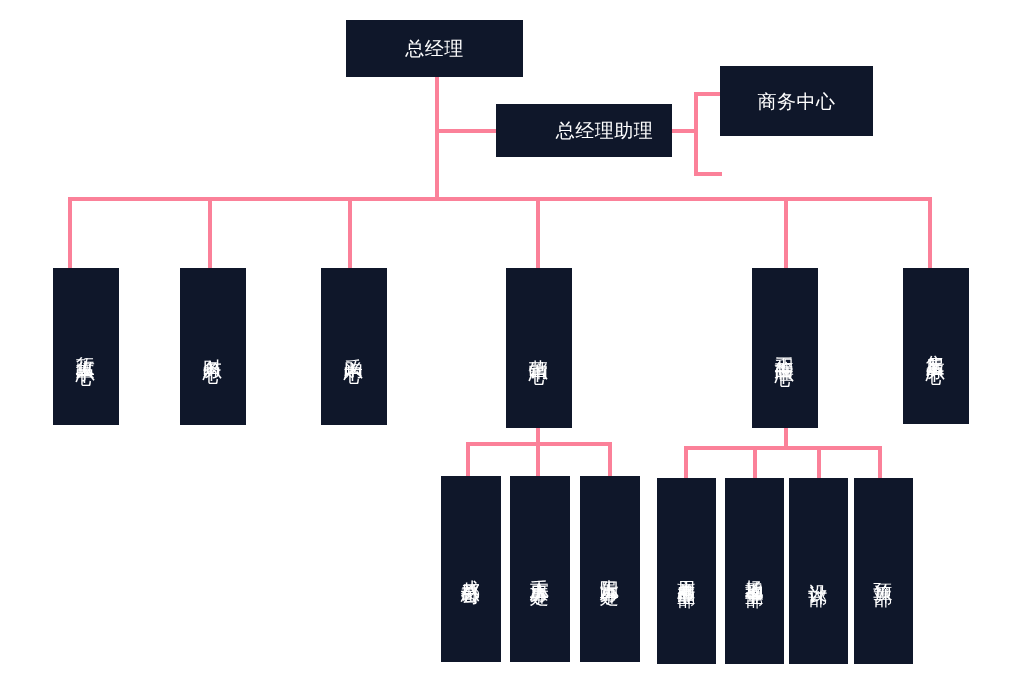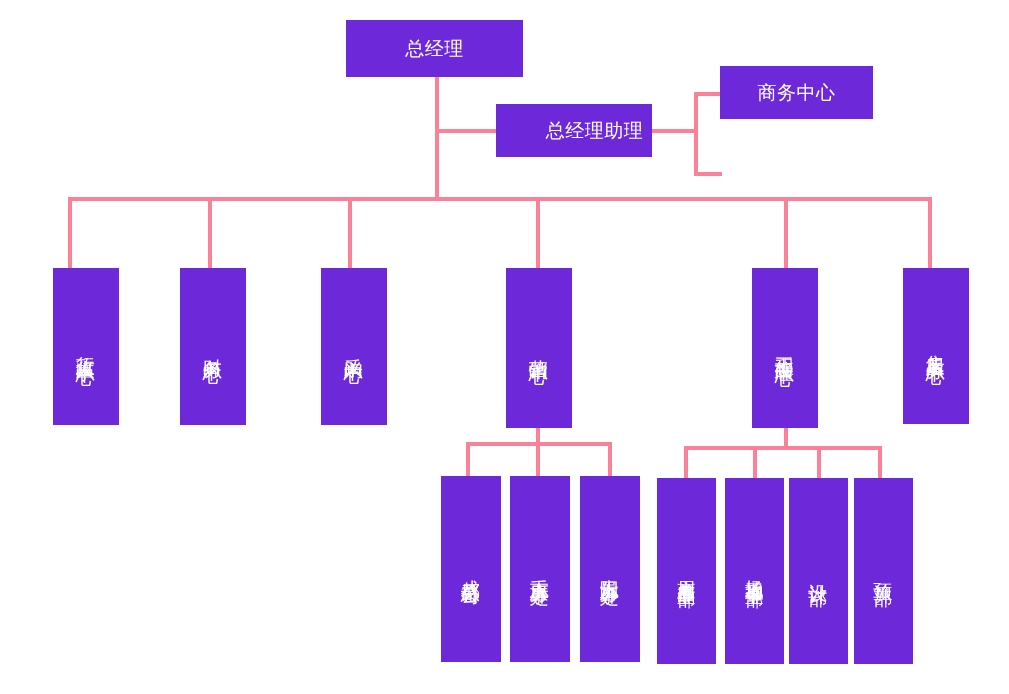--- a/index.html
+++ b/index.html
@@ -13,21 +13,21 @@
   }
   #chart-canvas {
     position: relative;
     width: 1009px;
     height: 694px;
     background: #ffffff;
     overflow: hidden;
   }
   .node {
     position: absolute;
-    background: #6d28d9;
+    background: #0f172a;
     color: #ffffff;
     display: flex;
     align-items: center;
     justify-content: center;
     box-sizing: border-box;
     line-height: 1.18;
     letter-spacing: 0.5px;
     text-align: center;
     user-select: none;
   }
@@ -84,23 +84,23 @@
 
   <div class="connector v" style="left:784px; top:428px; height:22px;"></div>
   <div class="connector h" style="left:684px; top:446px; width:198px;"></div>
   <div class="connector v" style="left:684px; top:446px; height:33px;"></div>
   <div class="connector v" style="left:753px; top:446px; height:33px;"></div>
   <div class="connector v" style="left:817px; top:446px; height:33px;"></div>
   <div class="connector v" style="left:878px; top:446px; height:33px;"></div>
 
   <div class="node horiz" style="left:346px; top:20px; width:177px; height:57px;">总经理</div>
 
-  <div class="node horiz" style="left:496px; top:104px; width:156px; height:53px;padding-left:41px;">总经理助理</div>
+  <div class="node horiz" style="left:496px; top:104px; width:176px; height:53px;padding-left:41px;">总经理助理</div>
 
-  <div class="node horiz" style="left:720px; top:66px; width:153px; height:53px;">商务中心</div>
+  <div class="node horiz" style="left:720px; top:66px; width:153px; height:70px;">商务中心</div>
 
 
   <div class="node vert" style="left:53px; top:268px; width:66px; height:157px;">行政人事中心</div>
 
   <div class="node vert" style="left:180px; top:268px; width:66px; height:157px;">财务中心</div>
 
   <div class="node vert" style="left:321px; top:268px; width:66px; height:157px;">采购中心</div>
 
   <div class="node vert" style="left:506px; top:268px; width:66px; height:160px;">营销中心</div>
 

